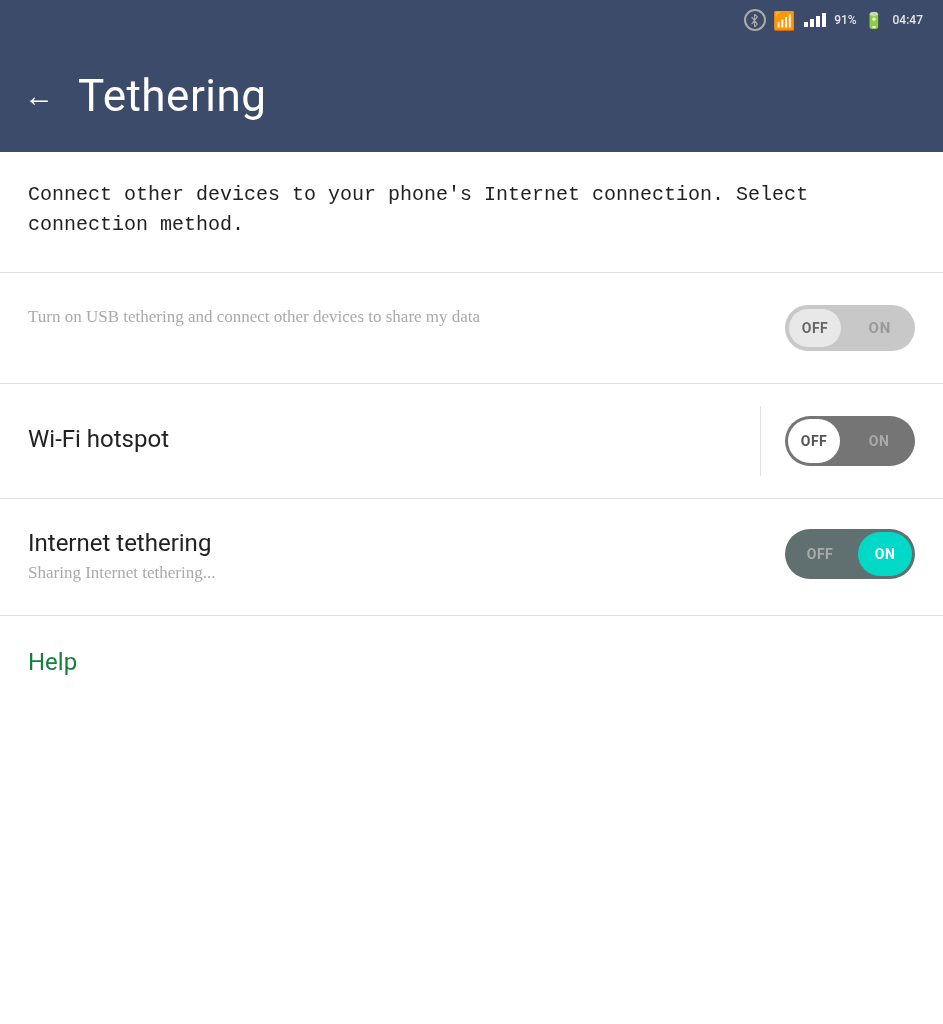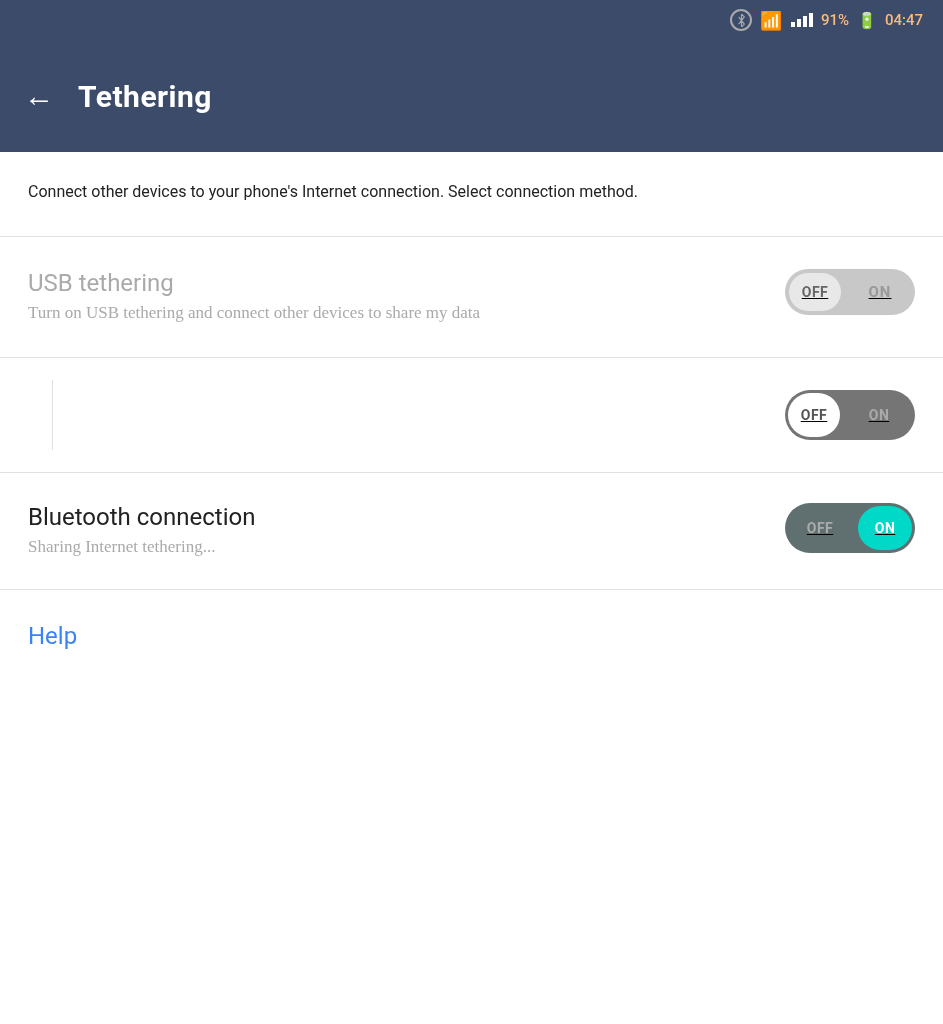--- a/index.html
+++ b/index.html
@@ -23,22 +23,22 @@
       gap: 10px;
     }
 
     .status-icons {
       display: flex;
       align-items: center;
       gap: 8px;
     }
 
     .status-text {
-      color: #fdba74;
-      font-size: 15px;
+      color: #e5e5e5;
+      font-size: 12px;
       font-weight: 500;
     }
 
     .bluetooth-icon {
       width: 22px;
       height: 22px;
       border: 2px solid #aaa;
       border-radius: 50%;
       display: flex;
       align-items: center;
@@ -62,39 +62,40 @@
 
     .back-arrow {
       color: #fff;
       font-size: 30px;
       cursor: pointer;
       line-height: 1;
     }
 
     .app-title {
       color: #fff;
-      font-size: 30px;
-      font-weight: 700;
+      font-size: 44px;
+      font-weight: 400;
       letter-spacing: 0.5px;
     }
 
     
     .content {
       background: #fff;
     }
 
     
     .description-section {
       padding: 28px 28px 32px 28px;
     }
 
     .description-text {
-      font-size: 16px;
+      font-size: 20px;
       color: #222;
       line-height: 1.5;
+      font-family: Liberation Mono, monospace;
     }
 
     
     .divider {
       height: 1px;
       background: #e0e0e0;
       margin: 0;
     }
 
     
@@ -146,21 +147,20 @@
       line-height: 1.4;
       max-width: 580px;
       font-family: Liberation Serif, serif;
     }
 
     
     .toggle-container {
       display: flex;
       align-items: flex-start;
       flex-shrink: 0;
-      text-decoration: underline;
     }
 
     
     .toggle-usb {
       width: 130px;
       height: 46px;
       border-radius: 23px;
       background: #c8c8c8;
       display: flex;
       align-items: center;
@@ -284,21 +284,21 @@
       flex: 1;
     }
 
     
     .help-section {
       padding: 32px 28px;
     }
 
     .help-title {
       font-size: 24px;
-      color: #3b82f6;
+      color: #15803d;
       font-weight: 400;
     }
 
     
     .signal-bars {
       display: flex;
       align-items: flex-end;
       gap: 2px;
     }
 
@@ -345,52 +345,54 @@
 <div class="content">
 
   <div class="description-section">
     <p class="description-text">Connect other devices to your phone's Internet connection. Select connection method.</p>
   </div>
 
   <div class="divider"></div>
 
   <div class="settings-row usb-row">
     <div class="setting-label-group">
-      <div class="setting-title disabled">USB tethering</div>
       <div class="setting-subtitle">Turn on USB tethering and connect other devices to share my data</div>
     </div>
     <div class="toggle-container">
       <div class="toggle-usb">
         <div class="knob">
           <span>OFF</span>
         </div>
         <div class="on-label">ON</div>
       </div>
     </div>
   </div>
 
   <div class="divider"></div>
 
   <div class="settings-row wifi-row">
+    <div class="wifi-title-wrap">
+      <div class="setting-title">Wi-Fi hotspot</div>
+    </div>
     <div class="vertical-divider"></div>
     <div class="toggle-container">
       <div class="toggle-wifi">
         <div class="knob-wifi">
           <span>OFF</span>
         </div>
         <div class="on-label-wifi">ON</div>
       </div>
     </div>
   </div>
 
   <div class="divider"></div>
 
   <div class="settings-row bluetooth-row">
     <div class="setting-label-group">
-      <div class="setting-title">Bluetooth connection</div>
+      <div class="setting-title">Internet tethering</div>
       <div class="setting-subtitle">Sharing Internet tethering...</div>
     </div>
     <div class="toggle-container">
       <div class="toggle-bt">
         <div class="off-label-bt">OFF</div>
         <div class="knob-bt">
           <span>ON</span>
         </div>
       </div>
     </div>

